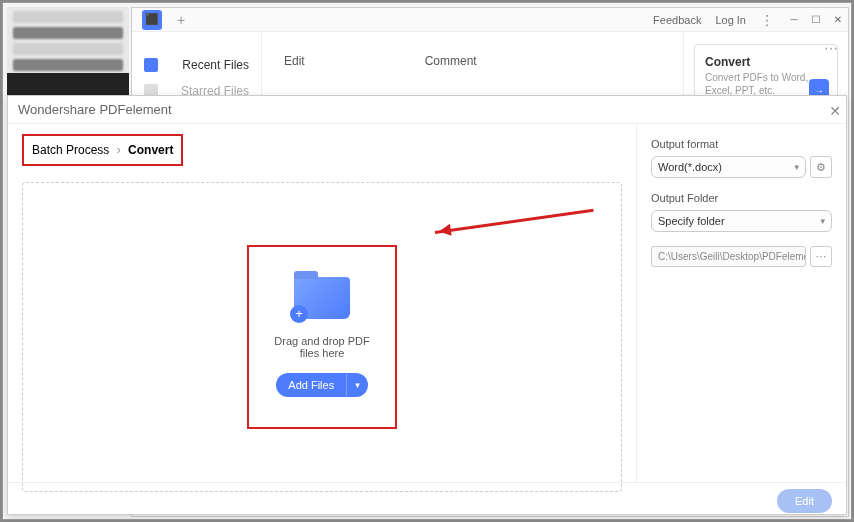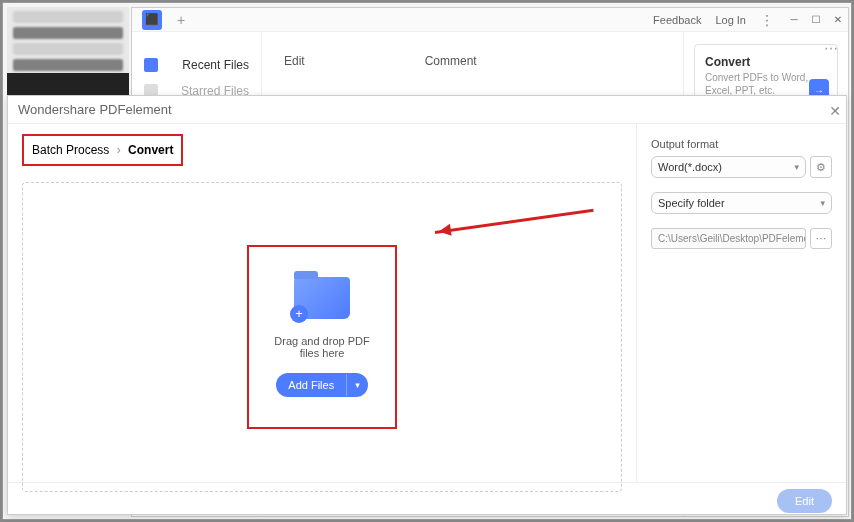--- a/index.html
+++ b/index.html
@@ -192,20 +192,21 @@
         <div class="form-label">Output format</div>
         <div class="form-row">
           <div class="select-box">
             <span>Word(*.docx)</span>
             <span class="caret">▾</span>
           </div>
           <div class="gear-btn">
             <span>⚙</span>
           </div>
         </div>
+        <div class="form-label">Output Folder</div>
         <div class="form-row">
           <div class="select-box">
             <span>Specify folder</span>
             <span class="caret">▾</span>
           </div>
         </div>
         <div class="form-row">
           <div class="path-input">C:\Users\Geili\Desktop\PDFelement\Co</div>
           <div class="browse-btn">
             <span>⋯</span>

